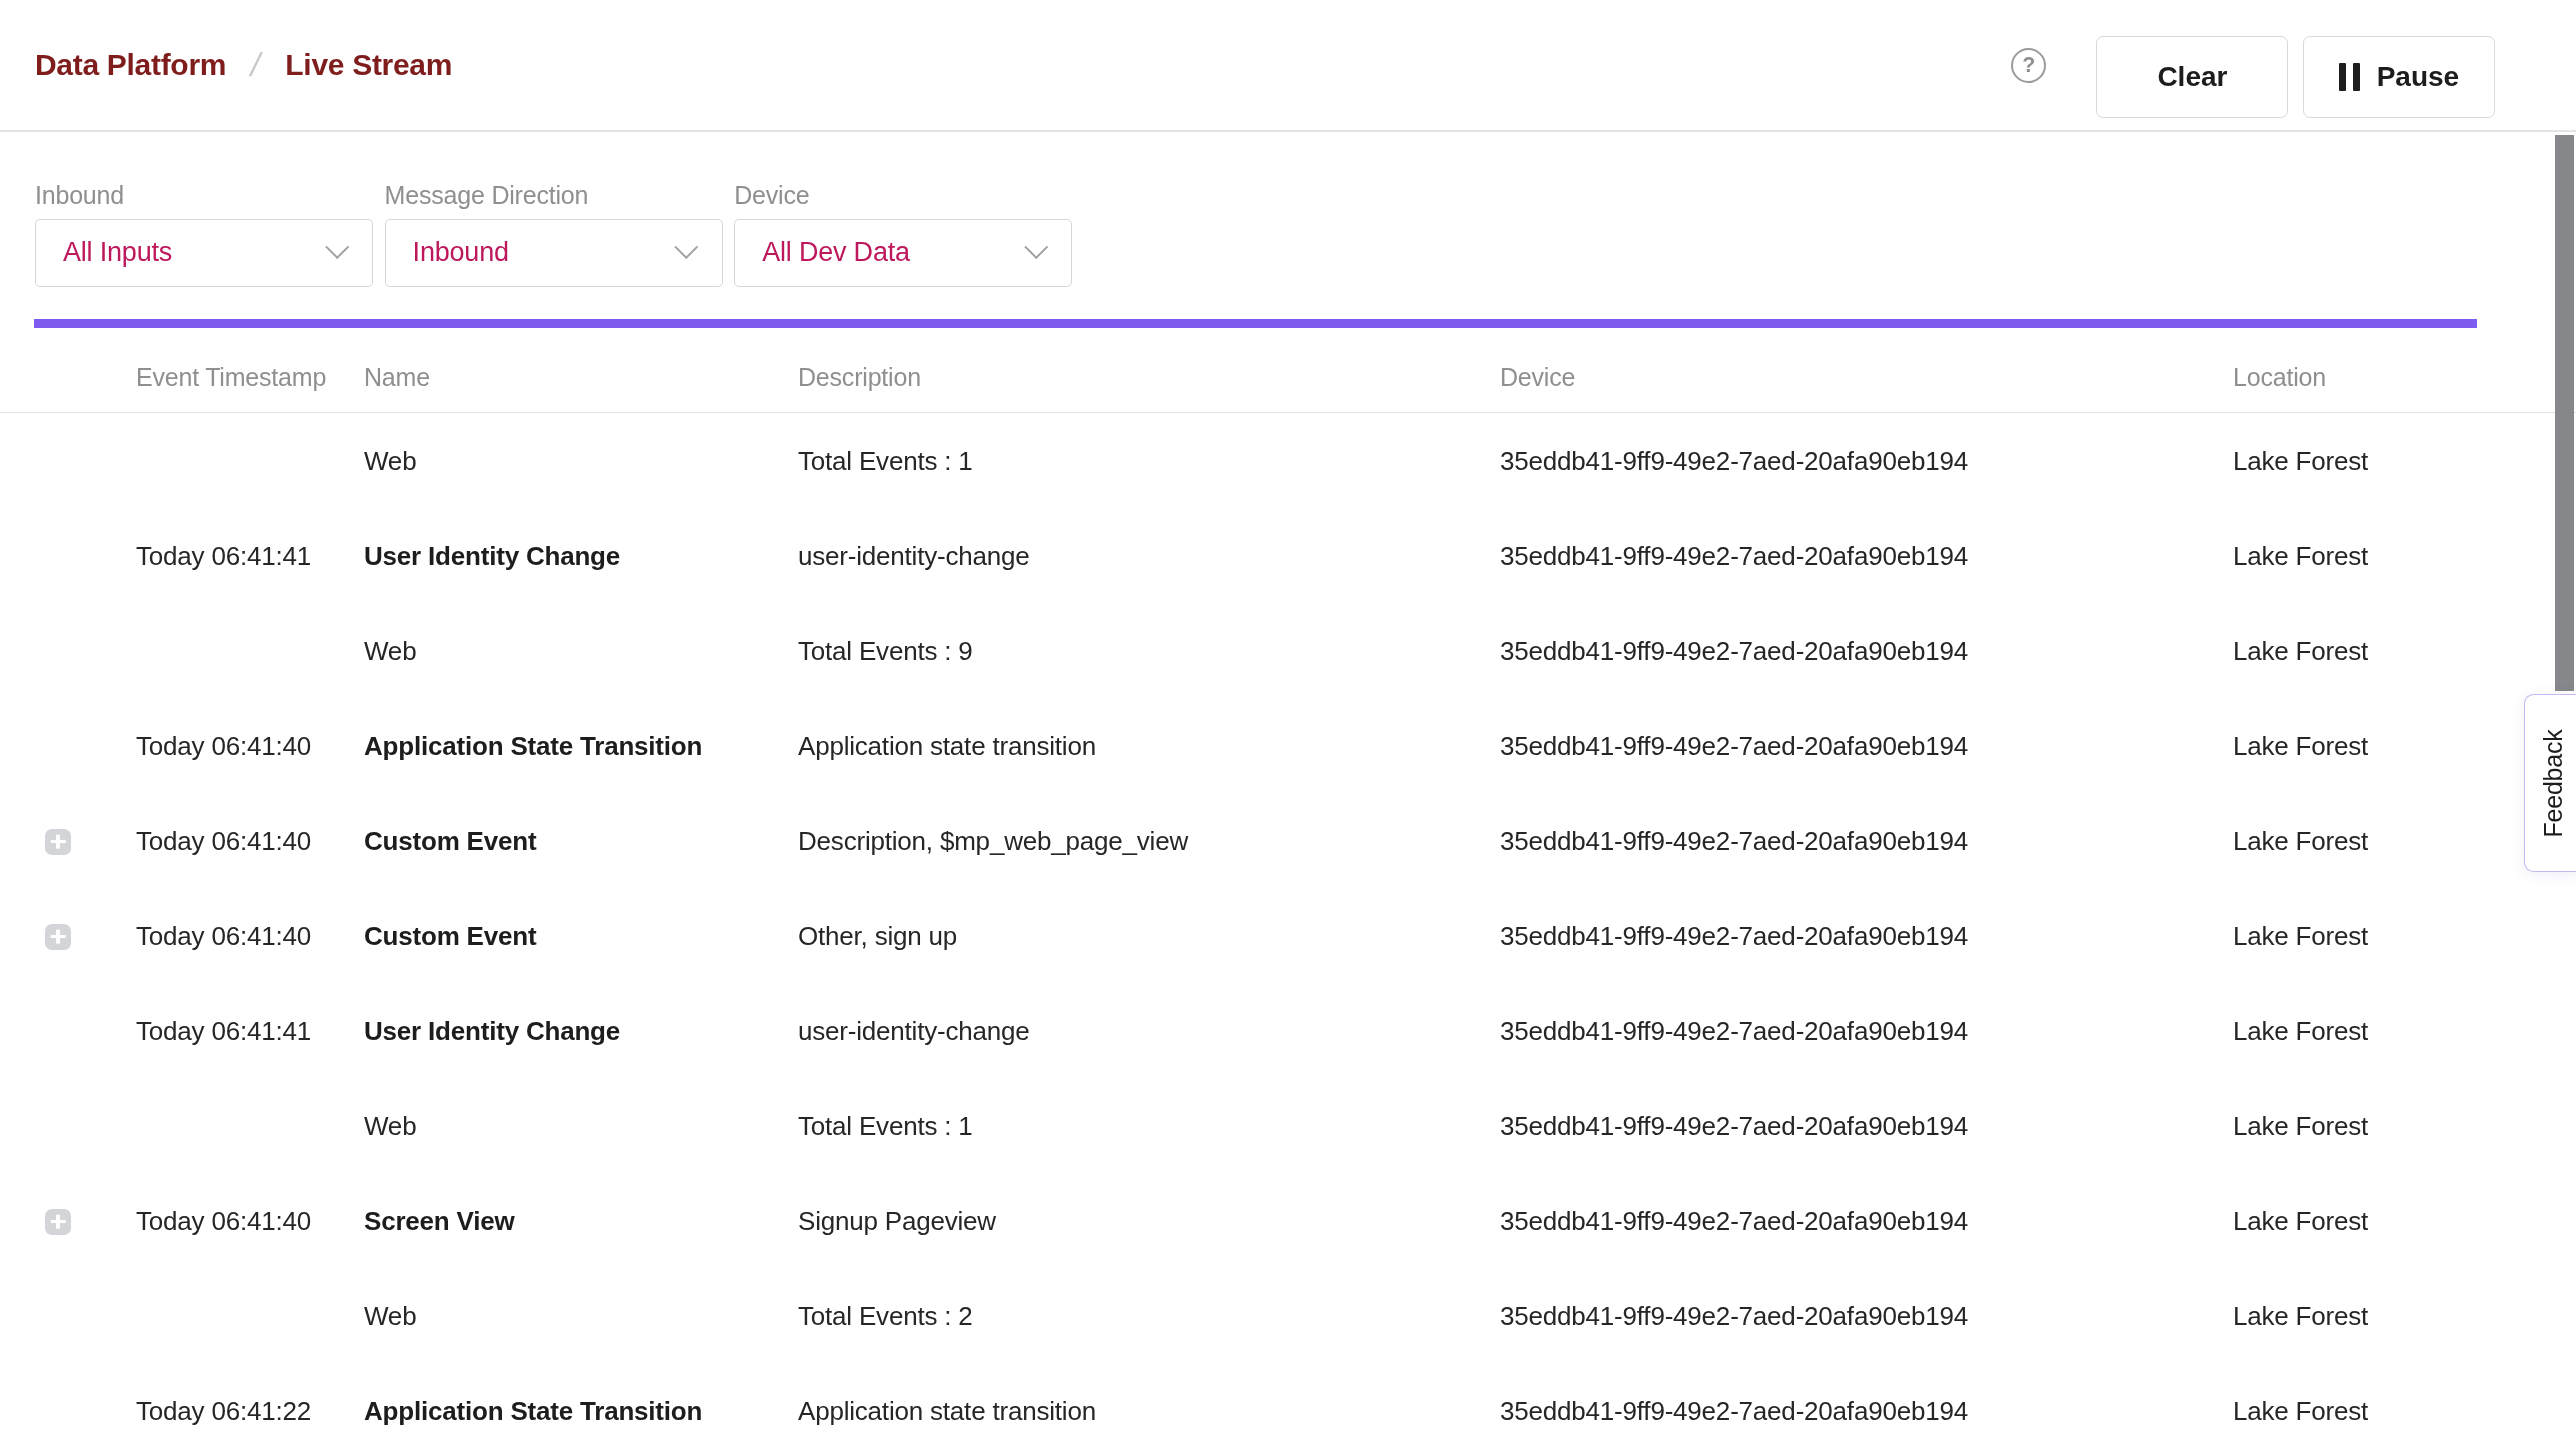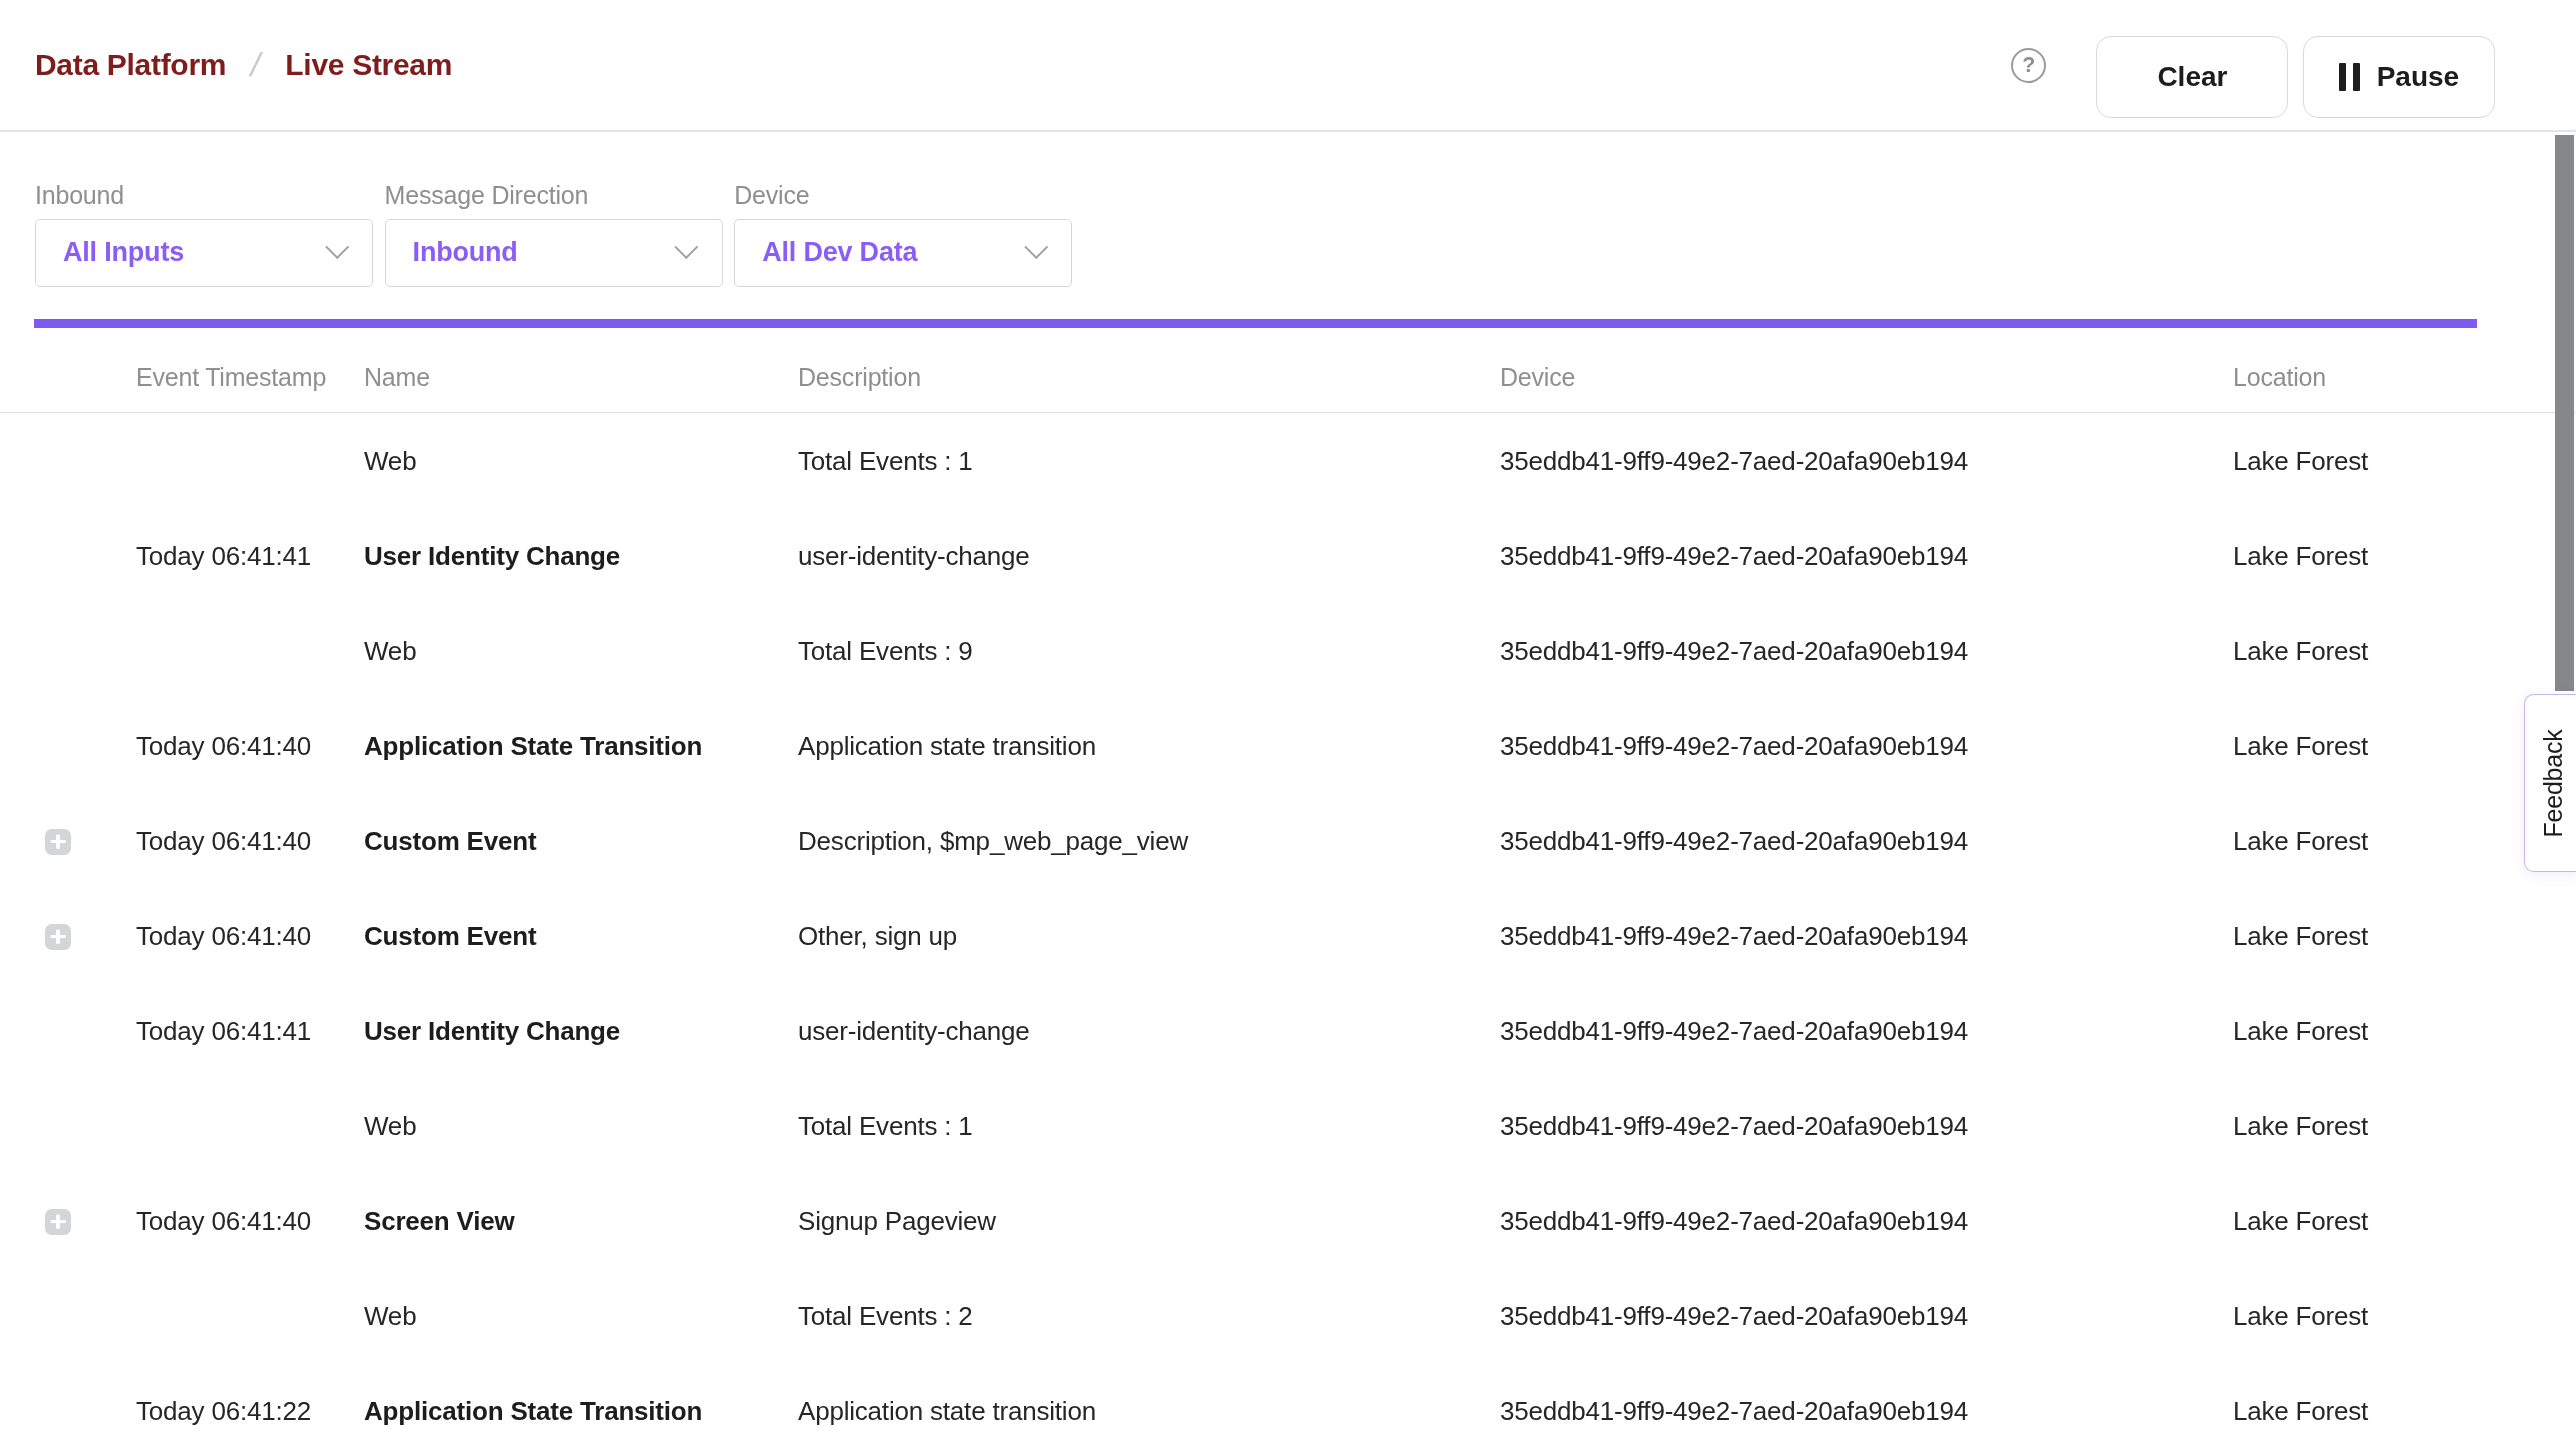--- a/index.html
+++ b/index.html
@@ -20,38 +20,38 @@
   .crumb-sep { font-size:33px; color:#c9c9c9; font-weight:300; transform:skewX(-12deg); }
   .topbar-right { margin-left:auto; display:flex; align-items:center; }
   .help-icon {
     width:35px; height:35px; border:2.4px solid #9a9a9a; border-radius:50%;
     display:flex; align-items:center; justify-content:center;
     color:#8f8f8f; font-size:21.4px; font-weight:700; margin-right:50px;
     cursor:pointer;
   }
   .btn {
     height:82px; width:192px; background:#fff; border:1.9px solid #d9d9d9;
-    border-radius:15px; display:flex; align-items:center; justify-content:center;
+    border-radius:7px; display:flex; align-items:center; justify-content:center;
     font-size:28px; font-weight:600; color:#1d1d1d; cursor:pointer;
     font-family:"Liberation Sans", sans-serif;
     margin-top:24px;
   }
   .btn + .btn { margin-left:14.6px; }
   .pause-icon { display:inline-flex; gap:7.8px; margin-right:16.5px; }
   .pause-icon i { display:block; width:6.8px; height:28px; background:#1d1d1d; border-radius:1px; }
 
   
   .filters { position:absolute; top:181px; left:35px; display:flex; gap:11.6px; }
   .filter { width:338px; }
   .filter-label { font-size:25px; color:#8f8f8f; line-height:29px; margin-bottom:8.7px; letter-spacing:-0.2px; }
   .select {
     height:68px; border:1.9px solid #d6d6d6; border-radius:4.9px; background:#fff;
     display:flex; align-items:center; padding:0 27px; cursor:pointer;
   }
-  .select-value { font-size:27px; font-weight:700; color:#8b5cf6; letter-spacing:-0.2px; }
+  .select-value { font-size:27px; font-weight:400; color:#be185d; letter-spacing:-0.2px; }
   .chevron {
     margin-left:auto; width:16.5px; height:16.5px;
     border-right:2.9px solid #a0a0a0; border-bottom:2.9px solid #a0a0a0;
     transform:rotate(45deg) translate(-3.9px,-3.9px);
   }
 
   
   .accent-bar { position:absolute; top:319px; left:34px; width:2443px; height:8.7px; background:#7e5cf0; }
 
   

